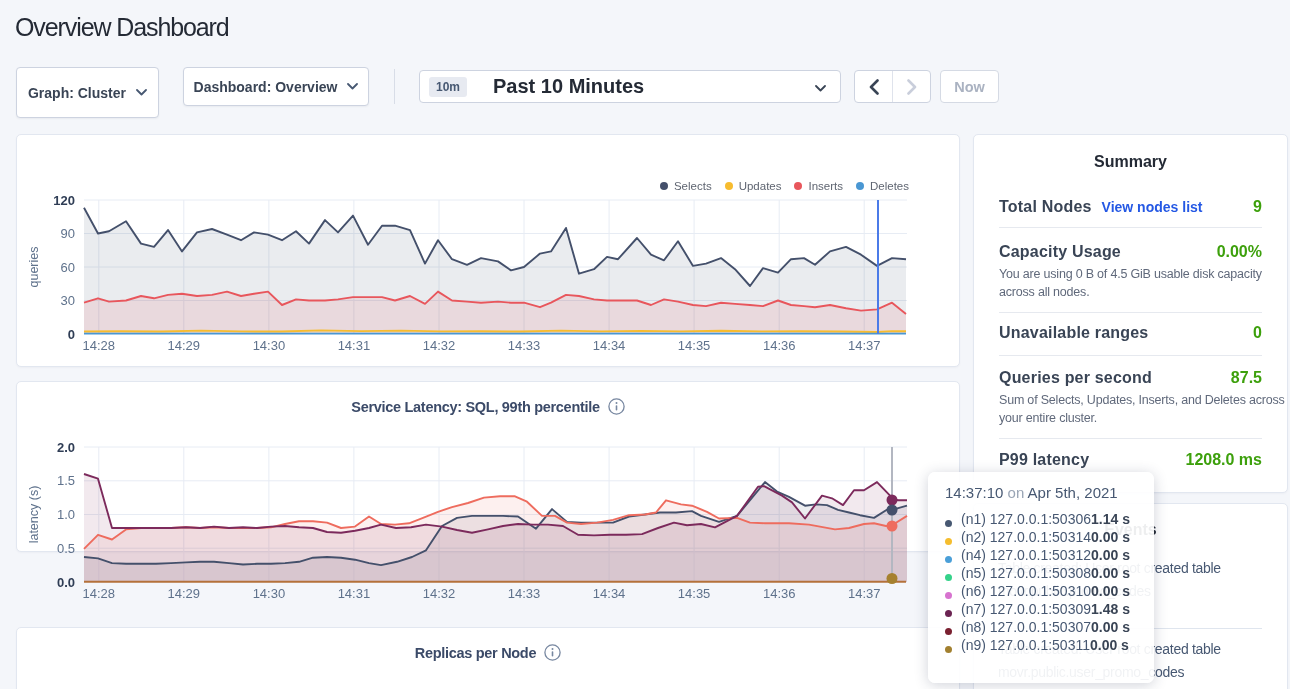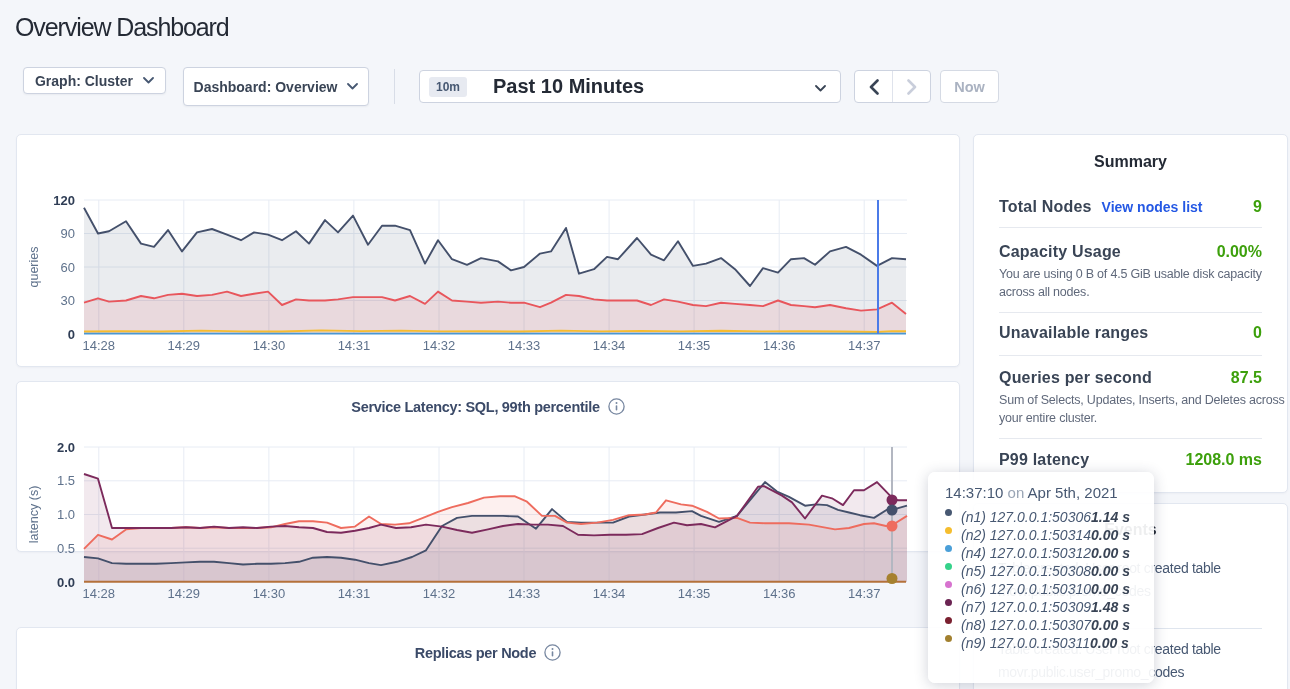--- a/index.html
+++ b/index.html
@@ -13,31 +13,31 @@
   display:flex; align-items:center; justify-content:center; gap:10px;
   font-size:14px; font-weight:700; color:#394455; box-shadow:0 1px 2px rgba(50,60,90,0.06); }
 .lg { display:inline-flex; align-items:center; gap:6px; font-size:11.5px; color:#5f6571; margin-left:13px; }
 .ld { width:8px; height:8px; border-radius:50%; display:inline-block; }
 .srow { position:absolute; left:25px; right:25px; height:20px; }
 .sh { font-size:16px; font-weight:700; color:#394455; letter-spacing:0.2px; }
 .slink { font-size:14px; font-weight:700; color:#2458e4; margin-left:10px; }
 .sval { position:absolute; right:0; top:0; font-size:16px; font-weight:700; color:#3da00c; }
 .ssub { position:absolute; left:25px; right:2px; font-size:12.5px; letter-spacing:-0.2px; color:#60697b; line-height:18px; white-space:nowrap; }
 .sdiv { position:absolute; left:25px; right:25px; border-top:1px solid #e6e9ef; }
-.tr { display:flex; align-items:flex-start; height:18px;font-style:italic; }
+.tr { display:flex; align-items:flex-end; height:18px; }
 .td { width:7px; height:7px; border-radius:50%; margin-left:4px; margin-right:9px; flex:none; }
 .tl { font-size:14px; color:#475872; }
 .tv { font-size:14px; font-weight:700; color:#394455; }
 </style></head>
 <body>
 <div id="page">
 
 <div style="position:absolute;left:15px;top:13px;font-size:25px;letter-spacing:-1.1px;color:#242a35;">Overview Dashboard</div>
 
-<div class="btn" style="left:16px;top:67px;width:143px;height:27px;margin-left:7px;">Graph: Cluster <svg width="11" height="7" viewBox="0 0 11 7" style="flex:none">
+<div class="btn" style="left:16px;top:67px;width:143px;height:51px;">Graph: Cluster <svg width="11" height="7" viewBox="0 0 11 7" style="flex:none">
         <path d="M1 1 L5.5 5.5 L10 1" fill="none" stroke="#475872" stroke-width="1.8" stroke-linecap="round" stroke-linejoin="round"></path>
       </svg></div>
 <div class="btn" style="left:183px;top:67px;width:186px;height:39px;">Dashboard: Overview <svg width="11" height="7" viewBox="0 0 11 7" style="flex:none">
         <path d="M1 1 L5.5 5.5 L10 1" fill="none" stroke="#475872" stroke-width="1.8" stroke-linecap="round" stroke-linejoin="round"></path>
       </svg></div>
 <div style="position:absolute;left:394px;top:69px;width:1px;height:35px;background:#d8dde7;"></div>
 <div style="position:absolute;left:419px;top:70px;width:422px;height:33px;background:#fff;border:1px solid #cdd3e0;border-radius:4px;display:flex;align-items:center;">
   <span style="margin-left:9px;background:#e7eaf1;border-radius:3px;font-size:12px;font-weight:700;color:#475872;padding:3px 7px;">10m</span>
   <span style="margin-left:26px;font-size:20px;font-weight:700;color:#242a35;">Past 10 Minutes</span>
   <span style="margin-left:auto;margin-right:14px;"><svg width="11" height="7" viewBox="0 0 11 7" style="flex:none">
@@ -53,20 +53,21 @@
   <span style="width:1px;background:#dfe3ec;margin:0;"></span>
   <span style="flex:1;display:flex;align-items:center;justify-content:center;">
         <svg width="10" height="16" viewBox="0 0 10 16">
           <path d="M1.5 1.5 L8 8 L1.5 14.5" fill="none" stroke="#c9cedb" stroke-width="2.6" stroke-linecap="round" stroke-linejoin="round"></path>
         </svg>
       </span>
 </div>
 <div style="position:absolute;left:940px;top:70px;width:59px;height:33px;background:#fff;border:1px solid #d5dae4;border-radius:4px;display:flex;align-items:center;justify-content:center;font-size:14.5px;font-weight:700;color:#aab2c1;">Now</div>
 
 <div class="card" style="left:16px;top:134px;width:944px;height:233px;">
+  <div style="position:absolute;right:50px;top:41px;"><span class="lg"><span class="ld" style="background:#44506b"></span>Selects</span><span class="lg"><span class="ld" style="background:#f7bc2f"></span>Updates</span><span class="lg"><span class="ld" style="background:#e8565c"></span>Inserts</span><span class="lg"><span class="ld" style="background:#4a97d3"></span>Deletes</span></div>
   <svg width="944" height="233" viewBox="0 0 944 233" style="position:absolute;left:0;top:0">
         <line x1="81.8" y1="65" x2="81.8" y2="199" stroke="#e7ecf4" stroke-width="1"></line>
         <line x1="166.8" y1="65" x2="166.8" y2="199" stroke="#e7ecf4" stroke-width="1"></line>
         <line x1="251.9" y1="65" x2="251.9" y2="199" stroke="#e7ecf4" stroke-width="1"></line>
         <line x1="336.9" y1="65" x2="336.9" y2="199" stroke="#e7ecf4" stroke-width="1"></line>
         <line x1="422.0" y1="65" x2="422.0" y2="199" stroke="#e7ecf4" stroke-width="1"></line>
         <line x1="507.0" y1="65" x2="507.0" y2="199" stroke="#e7ecf4" stroke-width="1"></line>
         <line x1="592.1" y1="65" x2="592.1" y2="199" stroke="#e7ecf4" stroke-width="1"></line>
         <line x1="677.1" y1="65" x2="677.1" y2="199" stroke="#e7ecf4" stroke-width="1"></line>
         <line x1="762.2" y1="65" x2="762.2" y2="199" stroke="#e7ecf4" stroke-width="1"></line>

